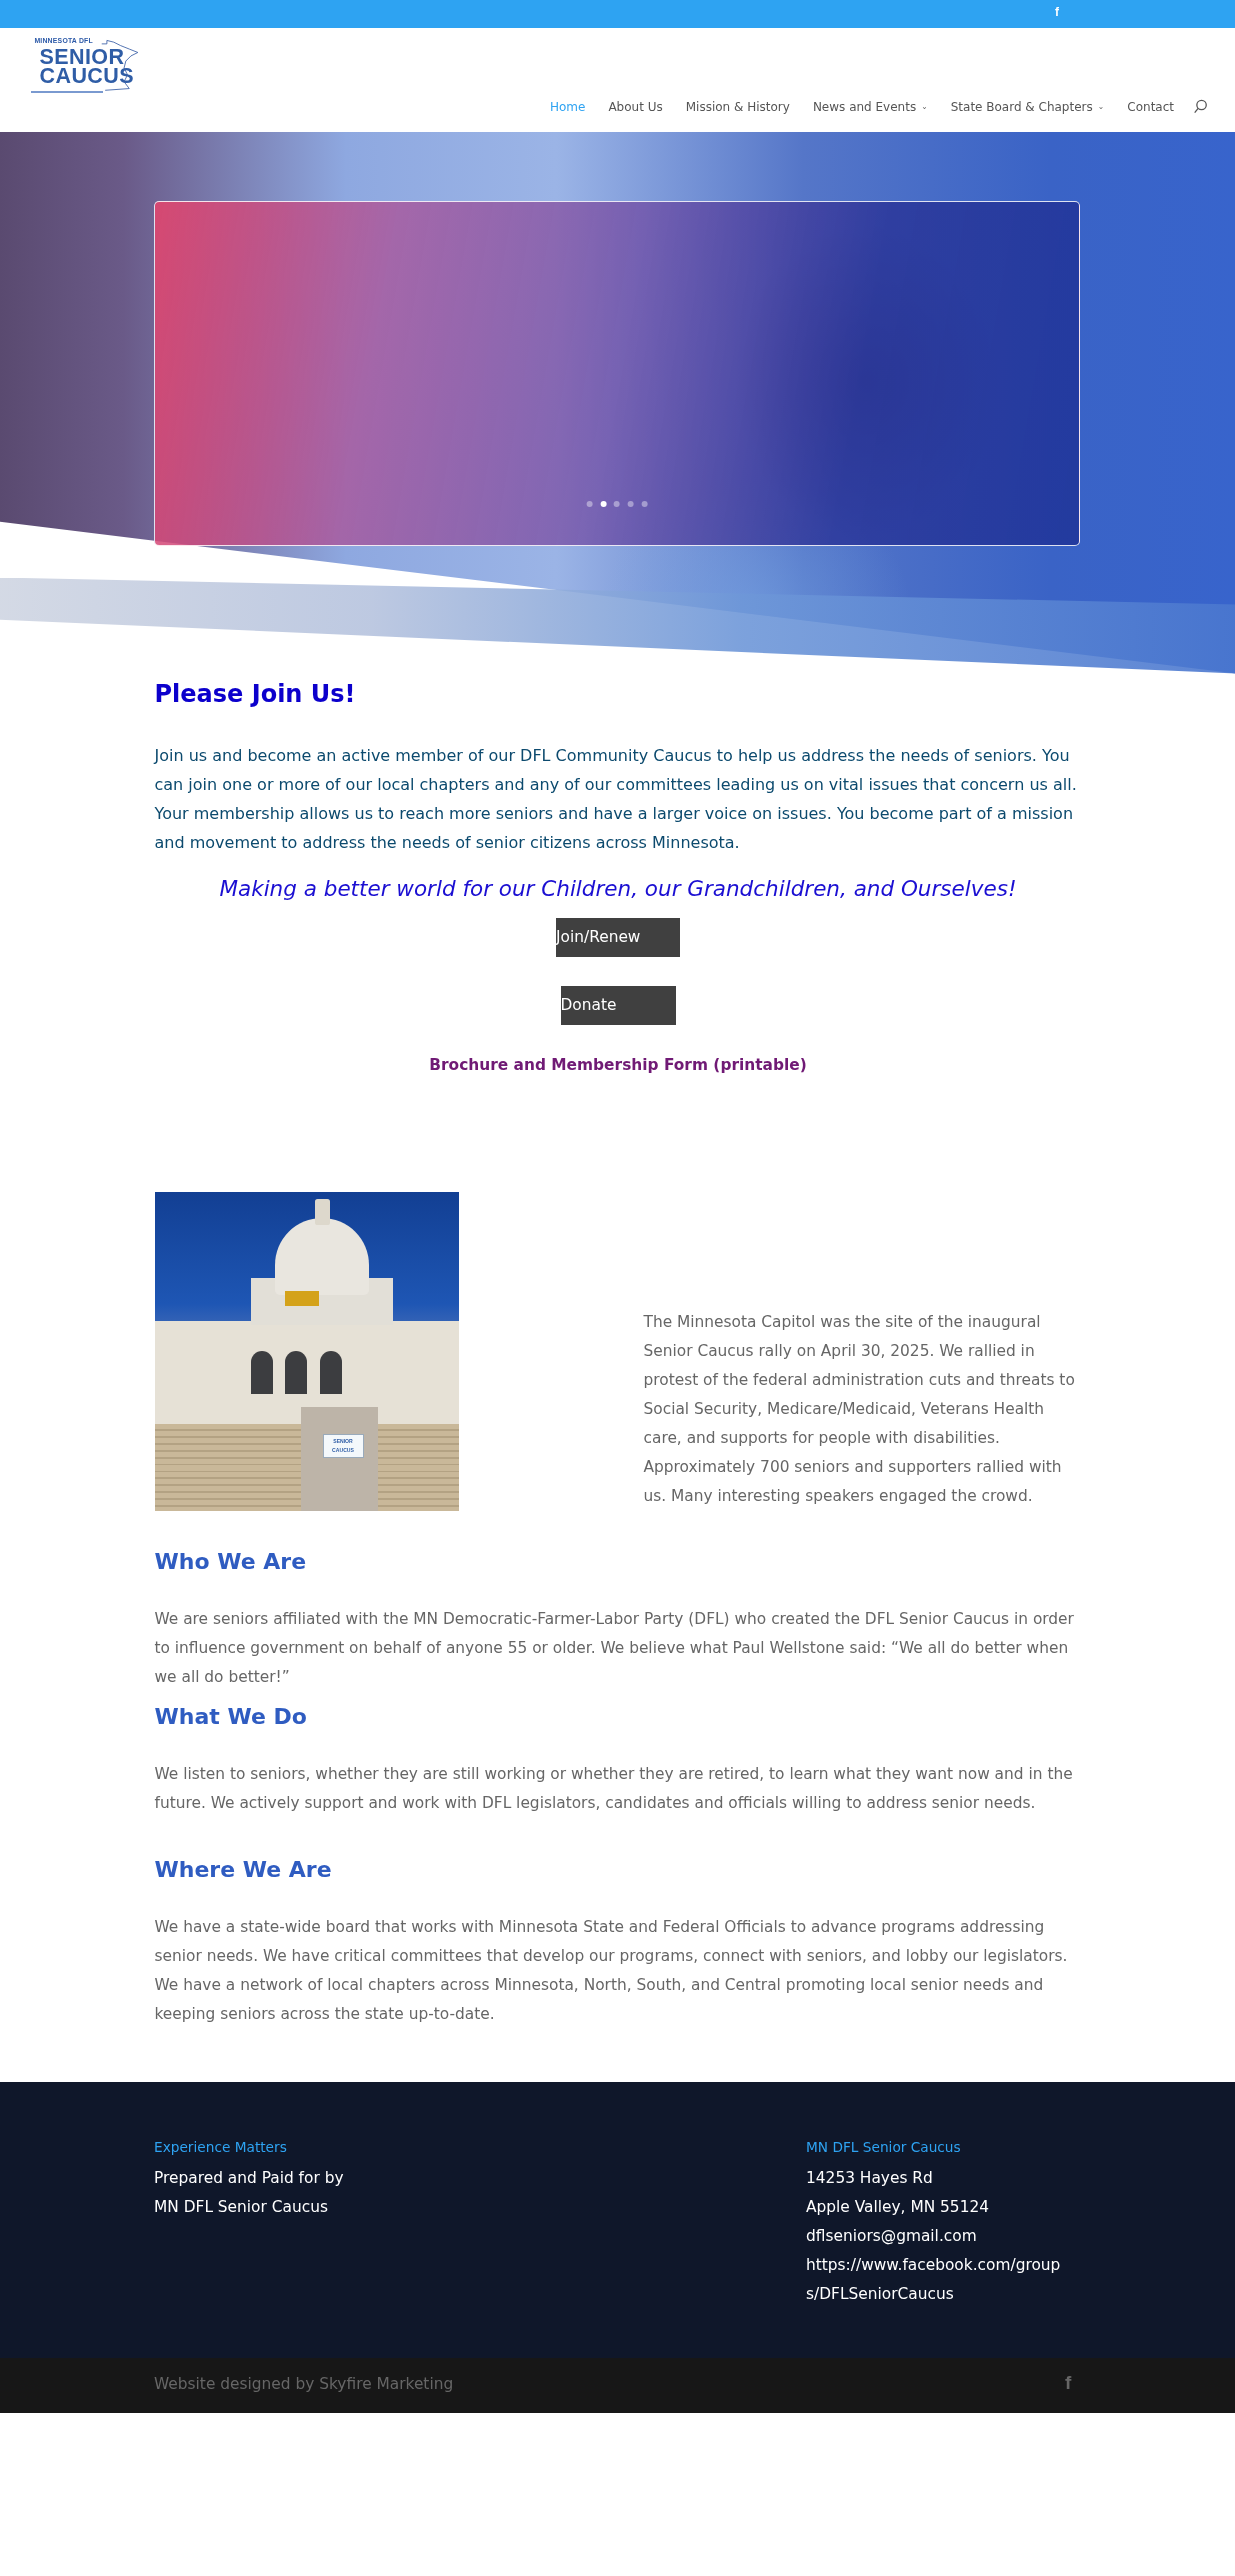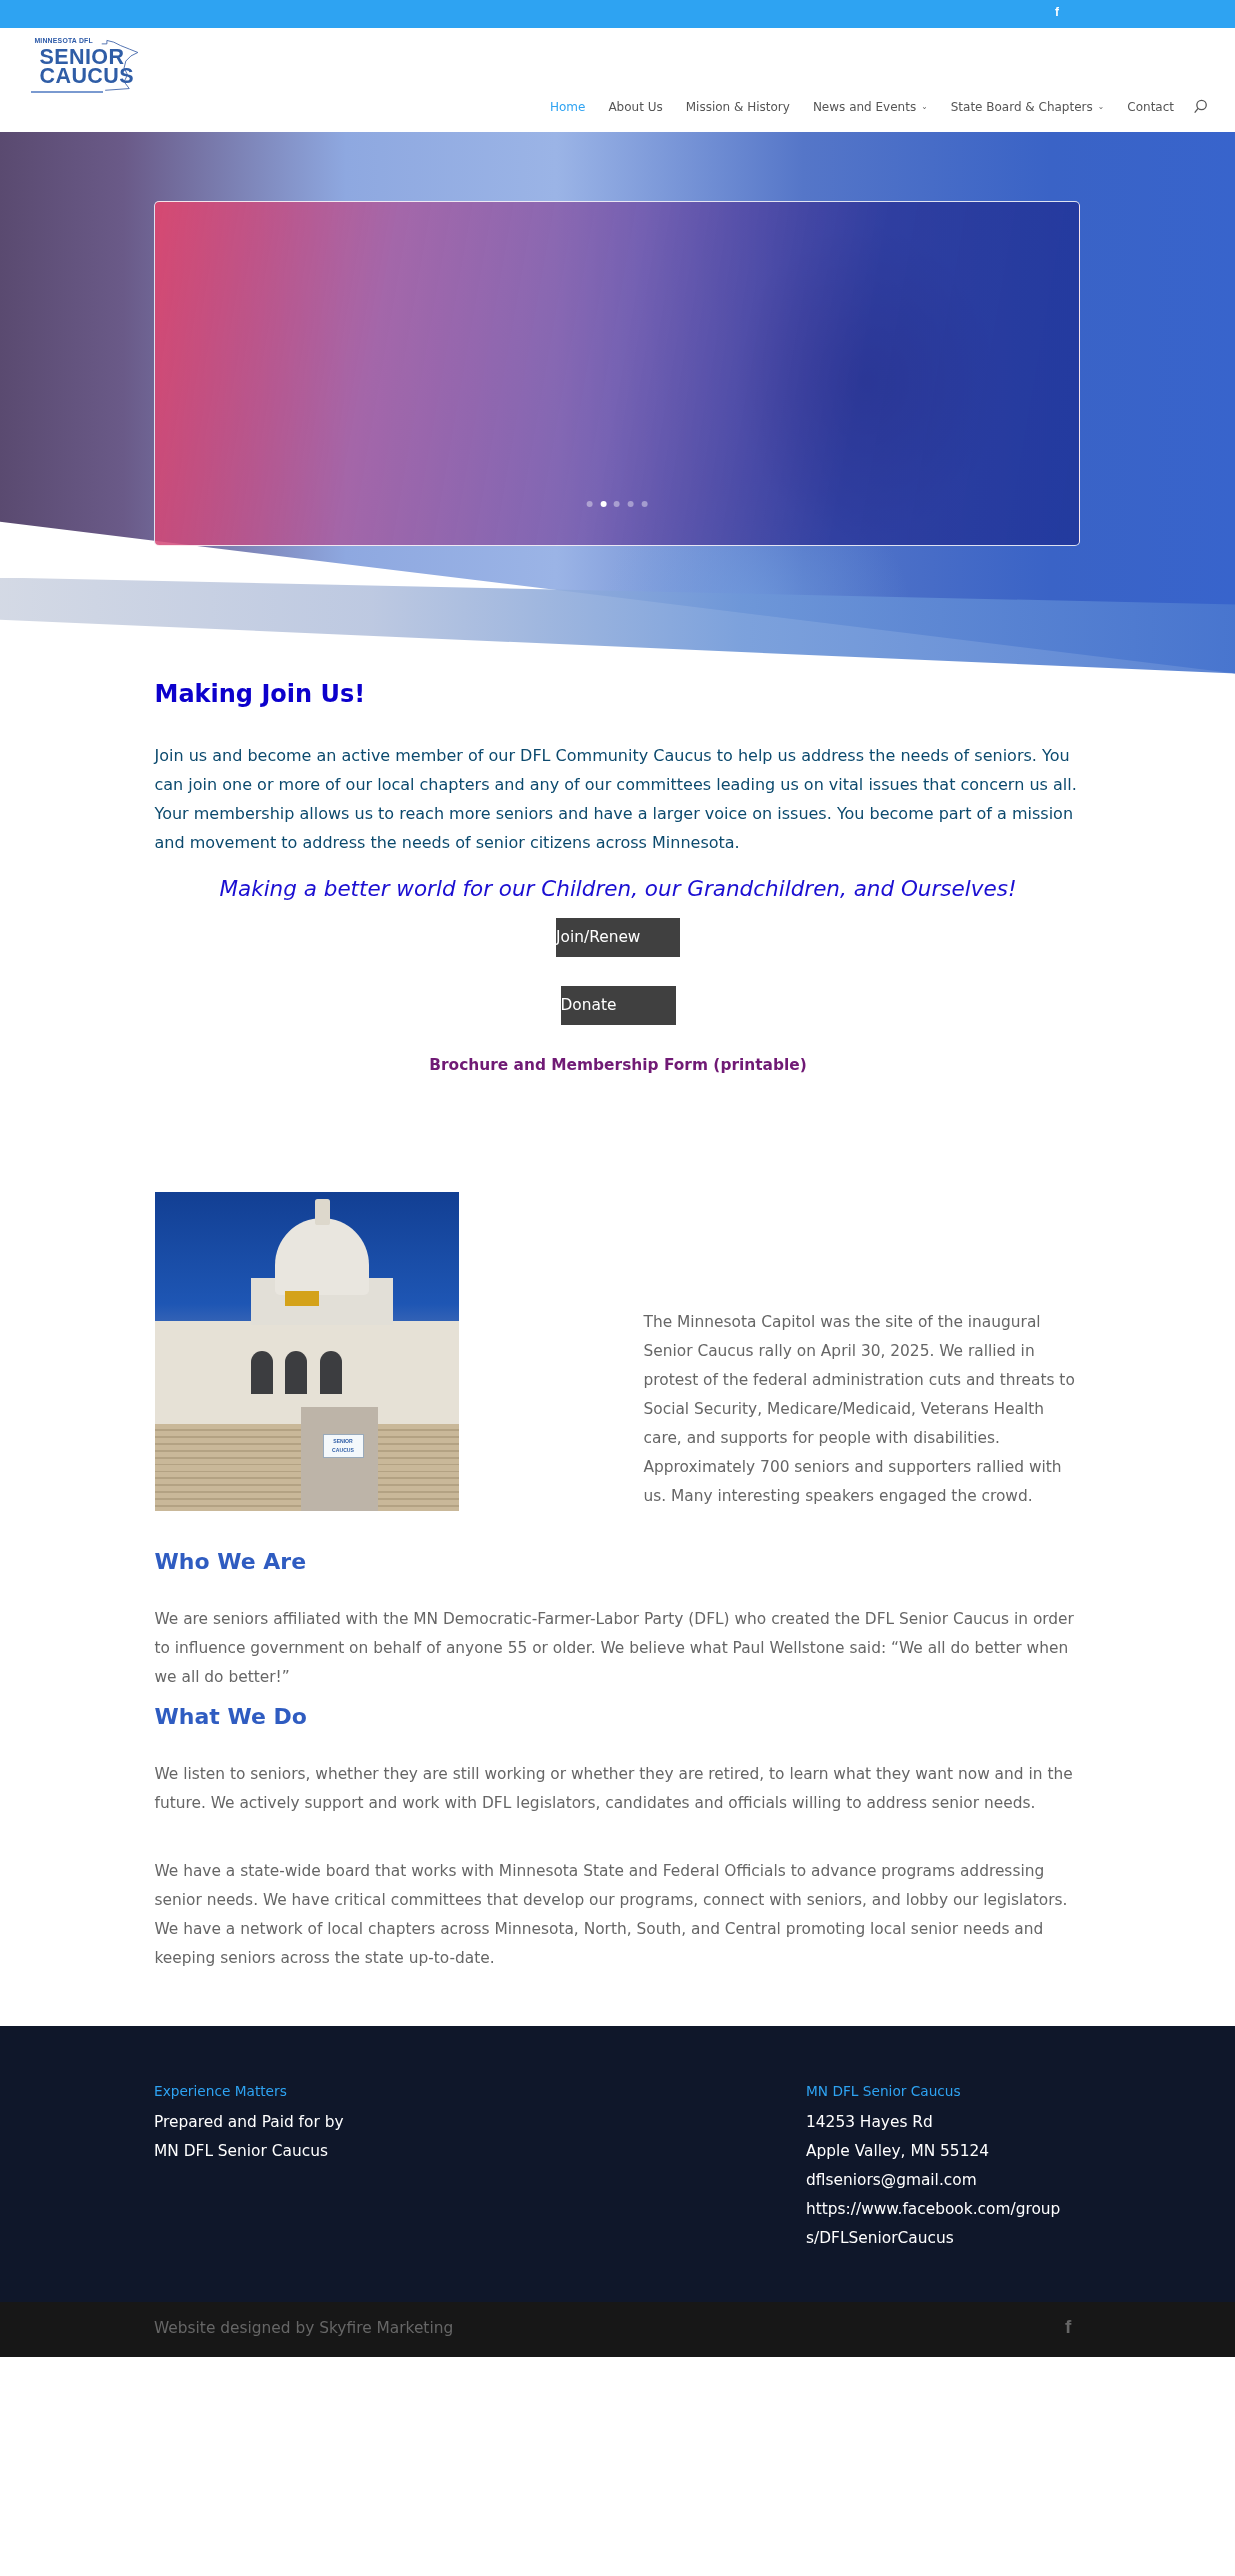--- a/index.html
+++ b/index.html
@@ -149,21 +149,21 @@
       <span class="dot"></span>
       <span class="dot active"></span>
       <span class="dot"></span>
       <span class="dot"></span>
       <span class="dot"></span>
     </div>
   </div>
 </div>
 
 <div class="container join" style="margin-top:-27.5px;">
-  <h2>Making Join Us!</h2>
+  <h2>Please Join Us!</h2>
   <p>Join us and become an active member of our DFL Community Caucus to help us address the needs of seniors. You can join one or more of our local chapters and any of our committees leading us on vital issues that concern us all. Your membership allows us to reach more seniors and have a larger voice on issues. You become part of a mission and movement to address the needs of senior citizens across Minnesota.</p>
   <div class="tagline">Making a better world for our Children, our Grandchildren, and Ourselves!</div>
   <a class="btn join-btn">Join/Renew</a>
   <a class="btn donate-btn">Donate</a>
   <a class="brochure">Brochure and Membership Form (printable)</a>
 </div>
 
 <div class="container rally">
   <div class="capitol">
     <div class="body"></div>
@@ -183,20 +183,21 @@
 
 <div class="container section who">
   <h3>Who We Are</h3>
   <p>We are seniors affiliated with the MN Democratic-Farmer-Labor Party (DFL) who created the DFL Senior Caucus in order to influence government on behalf of anyone 55 or older.  We believe what Paul Wellstone said: “We all do better when we all do better!”</p>
 </div>
 <div class="container section what">
   <h3>What We Do</h3>
   <p>We listen to seniors, whether they are still working or whether they are retired, to learn what they want now and in the future. We actively support and work with DFL legislators, candidates and officials willing to address senior needs.</p>
 </div>
 <div class="container section where">
+  <h3>Where We Are</h3>
   <p>We have a state-wide board that works with Minnesota State and Federal Officials to advance programs addressing senior needs. We have critical committees that develop our programs, connect with seniors, and lobby our legislators. We have a network of local chapters across Minnesota, North, South, and Central promoting local senior needs and keeping seniors across the state up-to-date.</p>
 </div>
 
 <div class="footer">
   <div class="col left">
     <div class="title">Experience Matters</div>
     <div class="line">Prepared and Paid for by</div>
     <div class="line">MN DFL Senior Caucus</div>
   </div>
   <div class="col right">

